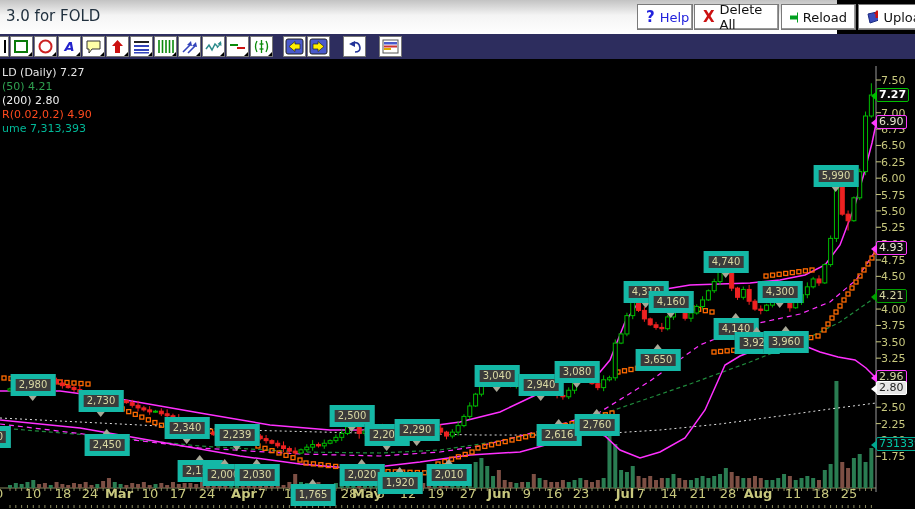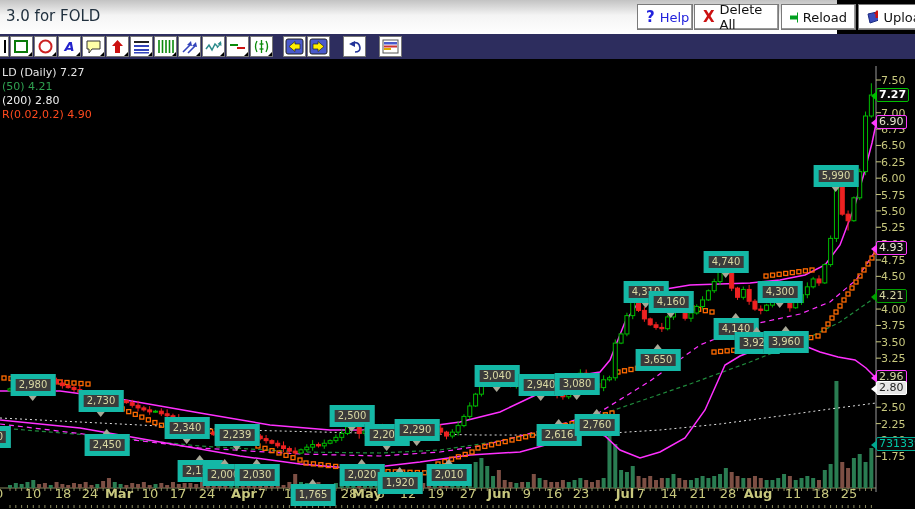--- a/index.html
+++ b/index.html
@@ -1115,21 +1115,21 @@
       <line x1="876" y1="263.4375" x2="881" y2="263.4375" stroke="#c8c87e"></line>
       <line x1="876" y1="279.8" x2="881" y2="279.8" stroke="#c8c87e"></line>
       <line x1="876" y1="296.1625" x2="881" y2="296.1625" stroke="#c8c87e"></line>
       <line x1="876" y1="312.52500000000003" x2="881" y2="312.52500000000003" stroke="#c8c87e"></line>
       <line x1="876" y1="328.8875" x2="881" y2="328.8875" stroke="#c8c87e"></line>
       <line x1="876" y1="345.25" x2="881" y2="345.25" stroke="#c8c87e"></line>
       <line x1="876" y1="361.6125" x2="881" y2="361.6125" stroke="#c8c87e"></line>
       <line x1="876" y1="377.975" x2="881" y2="377.975" stroke="#c8c87e"></line>
       <line x1="876" y1="394.33750000000003" x2="881" y2="394.33750000000003" stroke="#c8c87e"></line>
     </svg>
-  <div class="legend" id="legend"><div style="color: rgb(230, 230, 230);">LD (Daily) 7.27</div><div style="color: rgb(47, 160, 80);">(50) 4.21</div><div style="color: rgb(240, 240, 240);">(200) 2.80</div><div style="color: rgb(255, 74, 30);">R(0.02,0.2) 4.90</div></div>
+  <div class="legend" id="legend"><div style="color: rgb(230, 230, 230);">LD (Daily) 7.27</div><div style="color: rgb(47, 160, 80);">(50) 4.21</div><div style="color: rgb(240, 240, 240);">(200) 2.80</div><div style="color: rgb(255, 74, 30);">R(0.02,0.2) 4.90</div><div style="color: rgb(0, 184, 152);">ume 7,313,393</div></div>
   <div id="overlays">
       <div class="flag" style="left: 33px; top: 312px;">
         <div class="box">2,980</div>
         <div class="tipd"></div>
       </div>
       <div class="flag" style="left: 101px; top: 328px;">
         <div class="box">2,730</div>
         <div class="tipd"></div>
       </div>
       <div class="flag" style="left: 107px; top: 367px;">
@@ -1189,21 +1189,21 @@
         <div class="tipd"></div>
       </div>
       <div class="flag" style="left: 541px; top: 312px;">
         <div class="box">2,940</div>
         <div class="tipd"></div>
       </div>
       <div class="flag" style="left: 559px; top: 357px;">
         <div class="tipu"></div>
         <div class="box">2,616</div>
       </div>
-      <div class="flag" style="left: 577px; top: 311px;">
+      <div class="flag" style="left: 577px; top: 299px;">
         <div class="box">3,080</div>
         <div class="tipd"></div>
       </div>
       <div class="flag" style="left: 597px; top: 347px;">
         <div class="tipu"></div>
         <div class="box">2,760</div>
       </div>
       <div class="flag" style="left: 634px; top: 219px; padding-left: 24px;">
         <div class="box">4,310</div>
         <div class="tipd"></div>

